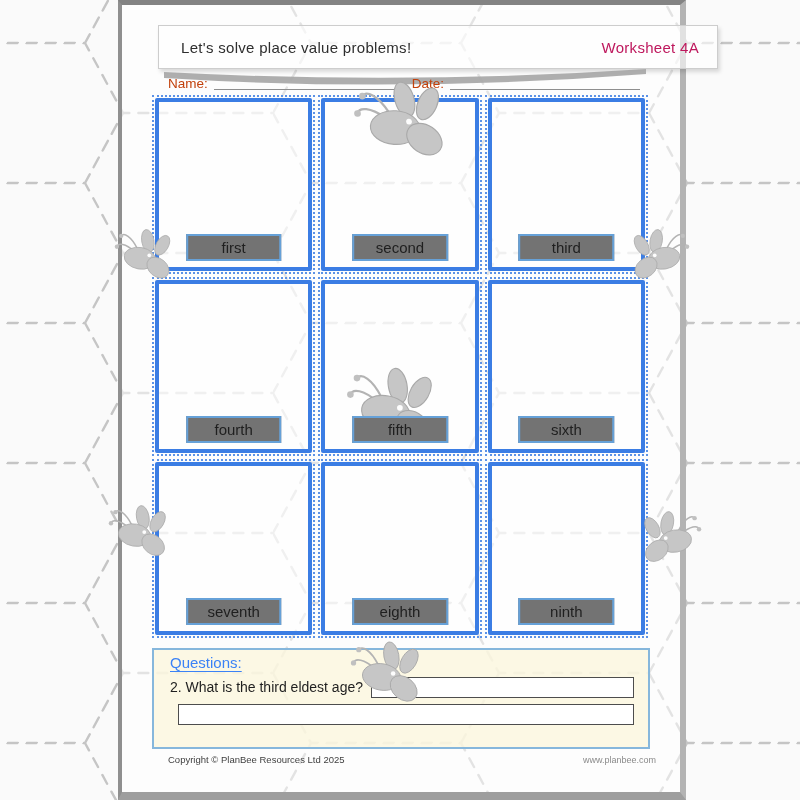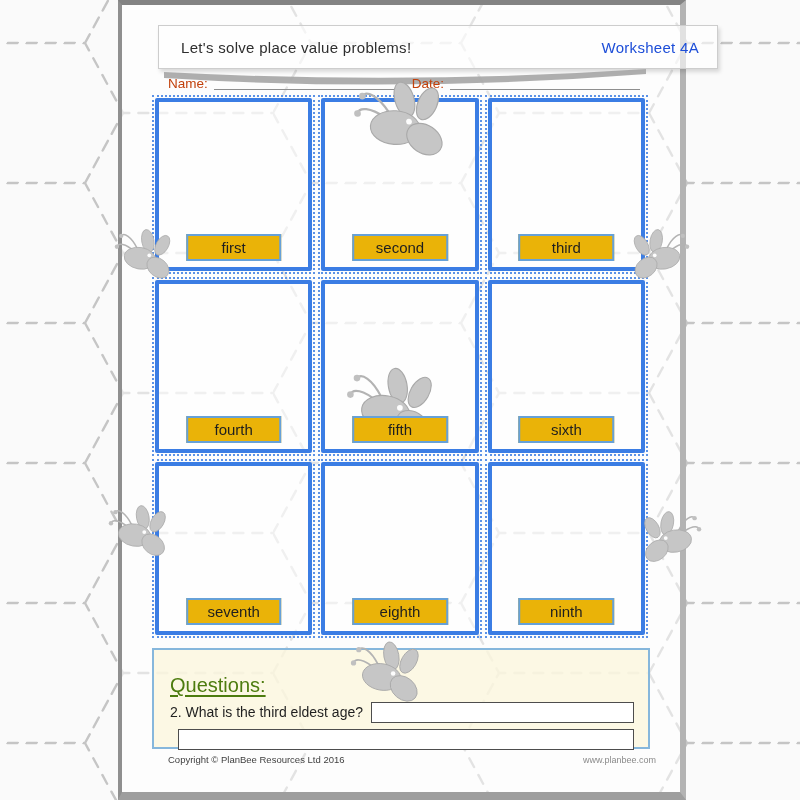--- a/index.html
+++ b/index.html
@@ -22,21 +22,21 @@
   
   .header-card {
     position:absolute; left:36px; top:20px; width:560px; height:44px;
     background:rgba(255,255,255,0.60);
     border:1px solid #cdcdcd;
     box-shadow:2px 3px 4px rgba(0,0,0,0.14);
     display:flex; align-items:center; justify-content:space-between;
     padding:0 18px 0 22px;
   }
   .page-title { font-size:15px; color:#2e2e2e; letter-spacing:0.3px; }
-  .worksheet-label { font-size:15px; color:#1d4ed8; letter-spacing:0.3px;text-align:center; }
+  .worksheet-label { font-size:15px; color:#be185d; letter-spacing:0.3px;text-align:center; }
 
   .swoosh { position:absolute; left:40px; top:60px; width:486px; height:26px; }
 
   
   .name-date-row {
     position:absolute; left:46px; top:68px; width:472px; height:18px;
     display:flex; align-items:flex-end; font-size:13.5px; color:#c2410c;justify-content:center;
   }
   .nd-line { flex:1; border-bottom:1px solid #8e8e8e; height:15px; margin:0 8px 1px 6px; }
   .nd-line.date { margin-right:0; }
@@ -48,40 +48,40 @@
     gap:3px;
   }
   .cell-outer { border:2px dotted #5c92e6; padding:1px; }
   .cell-inner {
     position:relative; width:100%; height:100%;
     border:4px solid #3b7de4; border-radius:2px;
     background:rgba(255,255,255,0.45);
   }
   .ordinal-label {
     position:absolute; left:50%; bottom:6px; transform:translateX(-50%);
-    width:64%; height:27px; background:#eab308;
+    width:64%; height:27px; background:#737373;
     border:2px solid #66a1d8; z-index:3;
     display:flex; align-items:center; justify-content:center;
     font-size:15px; color:#1f1f1f;
   }
 
   
   .beelayer { position:absolute; left:0; top:0; width:800px; height:800px; pointer-events:none; }
 
   
   .questions {
     position:absolute; left:30px; top:643px; width:498px; height:101px;
     background:rgba(251,246,220,0.78);
     border:2px solid #86b7dc;
     padding:4px 14px 6px 16px;
   }
   .q-title {
     display:inline-block; position:relative; z-index:3;
-    font-size:20px; color:#4d7c0f;
-    text-decoration:underline; text-underline-offset:3px;margin-top:20px;
+    font-size:15px; color:#3b82f6;
+    text-decoration:underline; text-underline-offset:3px;
   }
   .q-row { display:flex; align-items:center; margin-top:3px; height:24px; }
   .q-text { position:relative; z-index:3; font-size:14px; color:#1f1f1f; white-space:nowrap; }
   .answer-box {
     flex:1; min-width:40px; height:21px; margin-left:8px;
     background:#ffffff; border:1.5px solid #4d4d4d;
   }
 
   
   .footer {
@@ -176,21 +176,21 @@
       <div class="q-row">
         <span class="q-text">2. What is the third eldest age?</span>
         <span class="answer-box"></span>
       </div>
       <div class="q-row">
         <span class="answer-box"></span>
       </div>
     </div>
 
     <div class="footer">
-      <span class="copyright">Copyright © PlanBee Resources Ltd 2016</span>
+      <span class="copyright">Copyright © PlanBee Resources Ltd 2025</span>
       <span class="website">www.planbee.com</span>
     </div>
   </div>
 
   <svg class="beelayer" width="800" height="800" viewBox="0 0 800 800">
     <defs>
       <g id="bee">
         <path d="M28,32 C16,22 6,20 4,26" fill="none" stroke="#b3b3b3" stroke-width="2"></path>
         <path d="M32,28 C24,12 14,6 10,11" fill="none" stroke="#b3b3b3" stroke-width="2"></path>
         <circle cx="4" cy="26" r="3" fill="#c0c0c0"></circle>

